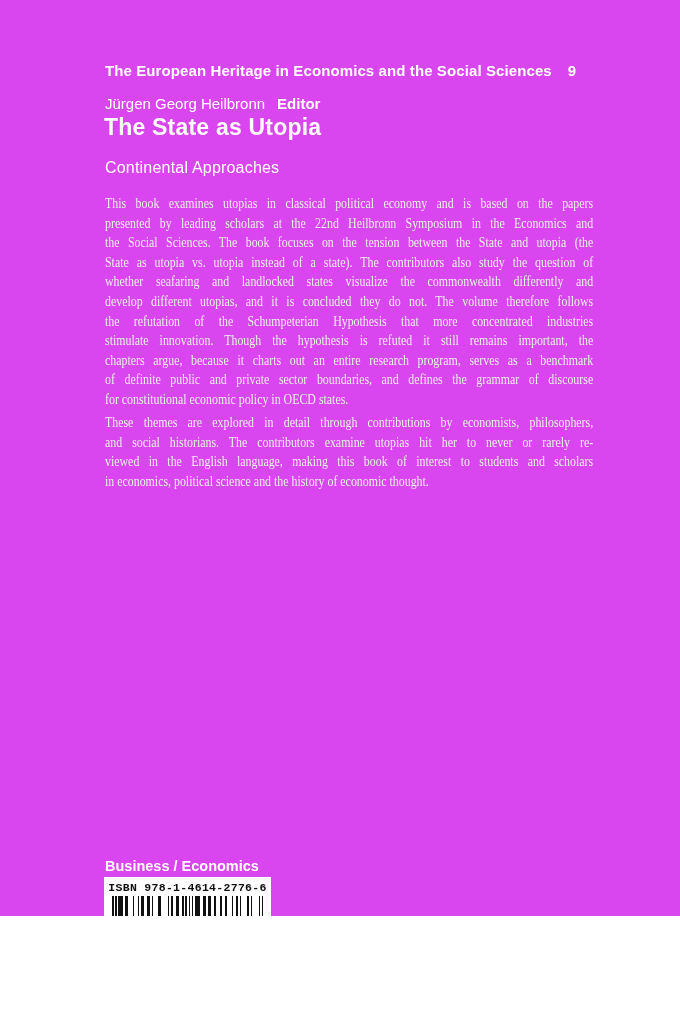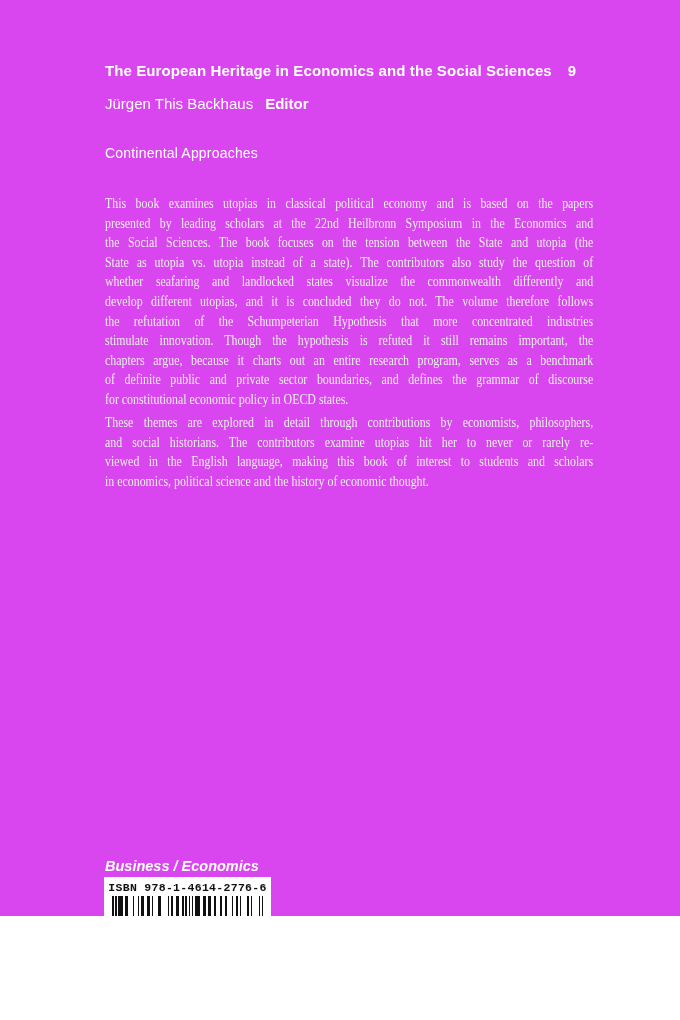--- a/index.html
+++ b/index.html
@@ -8,35 +8,35 @@
     background:#d946ef;
     font-family:"Liberation Sans", sans-serif;
     color:#ffffff;
   }
   .abs{position:absolute;}
   .series-line{left:105px; top:62px; font-size:15px; font-weight:bold; letter-spacing:0.1px;}
   .series-num{margin-left:16px;}
   .author-line{left:105px; top:95px; font-size:15px;}
   .editor-label{font-weight:bold; margin-left:12px;}
   .book-title{left:104px; top:114px; font-size:23px; font-weight:bold; letter-spacing:0.2px;}
-  .book-subtitle{left:105px; top:145px; font-size:14px; letter-spacing:0.2px;}
+  .book-subtitle{left:105px; top:159px; font-size:16px; letter-spacing:0.2px;}
 
   .synopsis{
     left:105px; width:575px;
     font-family:"Liberation Serif", serif;
     font-size:14px; line-height:19.6px;
     color:#eaf1ea;
     transform:scaleX(0.849); transform-origin:0 0;
   }
   .para1{top:194px;}
   .para2{top:413px;}
   .jline{text-align:justify; text-align-last:justify; white-space:normal;}
   .jline-last{text-align-last:left;}
 
-  .category-label{left:105px; top:858px; font-size:14.5px; font-weight:bold;font-style:italic;}
+  .category-label{left:105px; top:858px; font-size:14.5px; font-weight:bold;}
 
   .barcode-panel{
     left:104px; top:877px; width:167px; height:98px;
     background:#ffffff; color:#111111;
   }
   .isbn-text{
     display:block; text-align:center; margin-top:4px;
     font-family:"Liberation Mono", monospace;
     font-size:11.5px; letter-spacing:0.3px; font-weight:bold; color:#111111;
   }
@@ -65,23 +65,24 @@
 </head>
 <body>
 
 <div class="cover">
 
   <div class="abs series-line">
     <span>The European Heritage in Economics and the Social Sciences</span><span class="series-num">9</span>
   </div>
 
   <div class="abs author-line">
-    <span>Jürgen This Backhaus</span><span class="editor-label">Editor</span>
-  </div>
-
+    <span>Jürgen Georg Heilbronn</span><span class="editor-label">Editor</span>
+  </div>
+
+  <div class="abs book-title">The State as Utopia</div>
   <div class="abs book-subtitle">Continental Approaches</div>
 
   <div class="abs synopsis para1">
       <div class="jline">This book examines utopias in classical political economy and is based on the papers</div>
       <div class="jline">presented by leading scholars at the 22nd Heilbronn Symposium in the Economics and</div>
       <div class="jline">the Social Sciences. The book focuses on the tension between the State and utopia (the</div>
       <div class="jline">State as utopia vs. utopia instead of a state). The contributors also study the question of</div>
       <div class="jline">whether seafaring and landlocked states visualize the commonwealth differently and</div>
       <div class="jline">develop different utopias, and it is concluded they do not. The volume therefore follows</div>
       <div class="jline">the refutation of the Schumpeterian Hypothesis that more concentrated industries</div>

